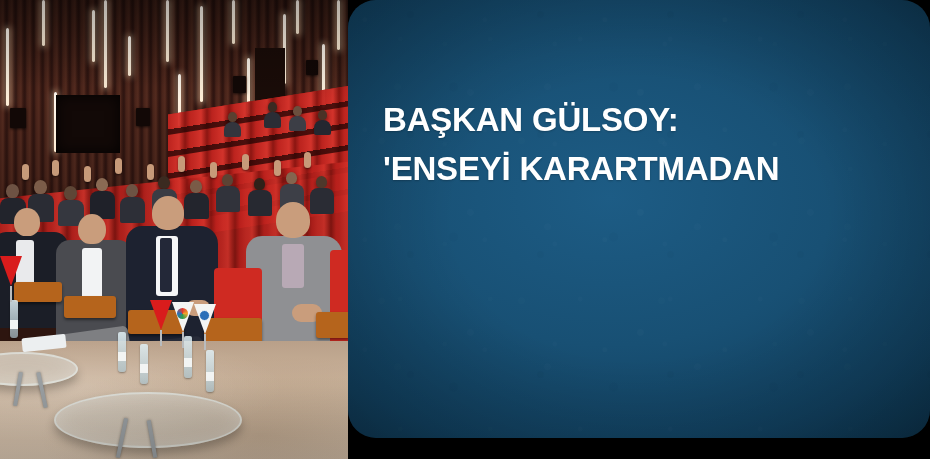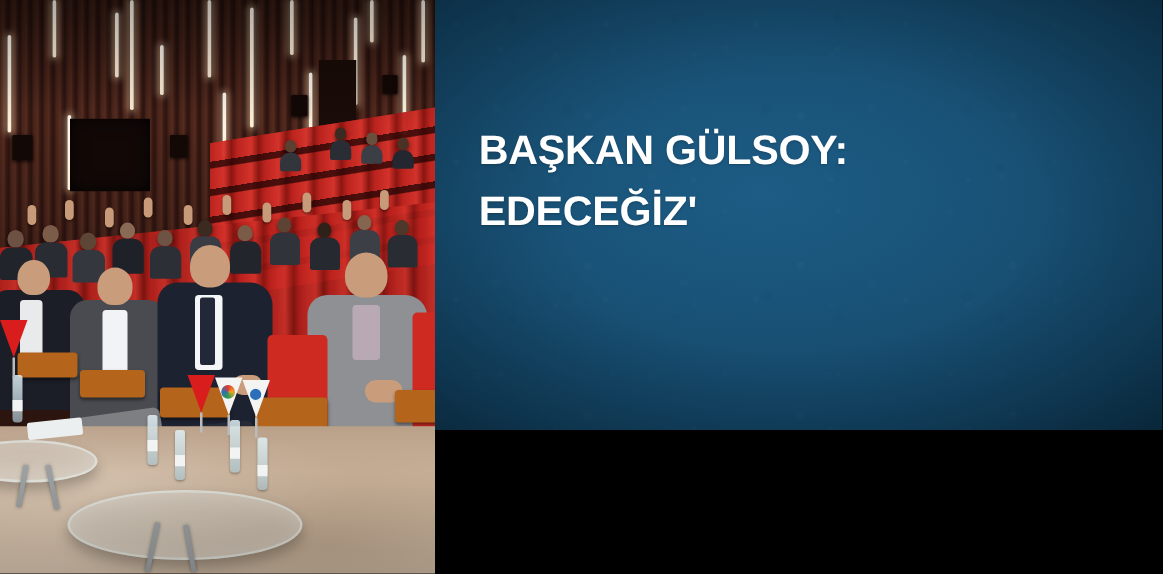--- a/index.html
+++ b/index.html
@@ -176,24 +176,25 @@
     background:
       linear-gradient(180deg, rgba(0,0,0,.30) 0%, rgba(0,0,0,0) 22%),
       linear-gradient(0deg, rgba(0,0,0,.18) 0%, rgba(0,0,0,0) 18%);
     pointer-events:none;
   }
 
   
   .panel {
     position:relative;
     flex:1 1 auto;
-    height:344px;
+    height:438px;
     background:
       radial-gradient(ellipse 85% 75% at 45% 45%, #1d5c85 0%, #185074 45%, #11405f 78%, #0c3149 100%);
     overflow:hidden;
+    border-radius:28px;
   }
   .panel-noise {
     position:absolute; inset:0; opacity:.35;
     background-image:
       radial-gradient(circle at 14% 18%, rgba(255,255,255,.05) 0 2px, transparent 3px),
       radial-gradient(circle at 33% 62%, rgba(255,255,255,.045) 0 3px, transparent 4px),
       radial-gradient(circle at 58% 30%, rgba(255,255,255,.04) 0 2px, transparent 3px),
       radial-gradient(circle at 72% 77%, rgba(255,255,255,.05) 0 3px, transparent 4px),
       radial-gradient(circle at 88% 44%, rgba(255,255,255,.04) 0 2px, transparent 3px),
       radial-gradient(circle at 24% 88%, rgba(255,255,255,.035) 0 3px, transparent 4px),
@@ -386,17 +387,17 @@
 
     <div class="photo-shade"></div>
   </div>
 
   <div class="panel">
     <div class="panel-noise"></div>
     <div class="panel-vig"></div>
 
     <div class="headline">
       <span class="ln">BAŞKAN GÜLSOY:</span>
-      <span class="ln">EDECEĞİZ'</span>
+      <span class="ln">'ENSEYİ KARARTMADAN</span>
     </div>
   </div>
 
 </div>
 
 </body></html>

